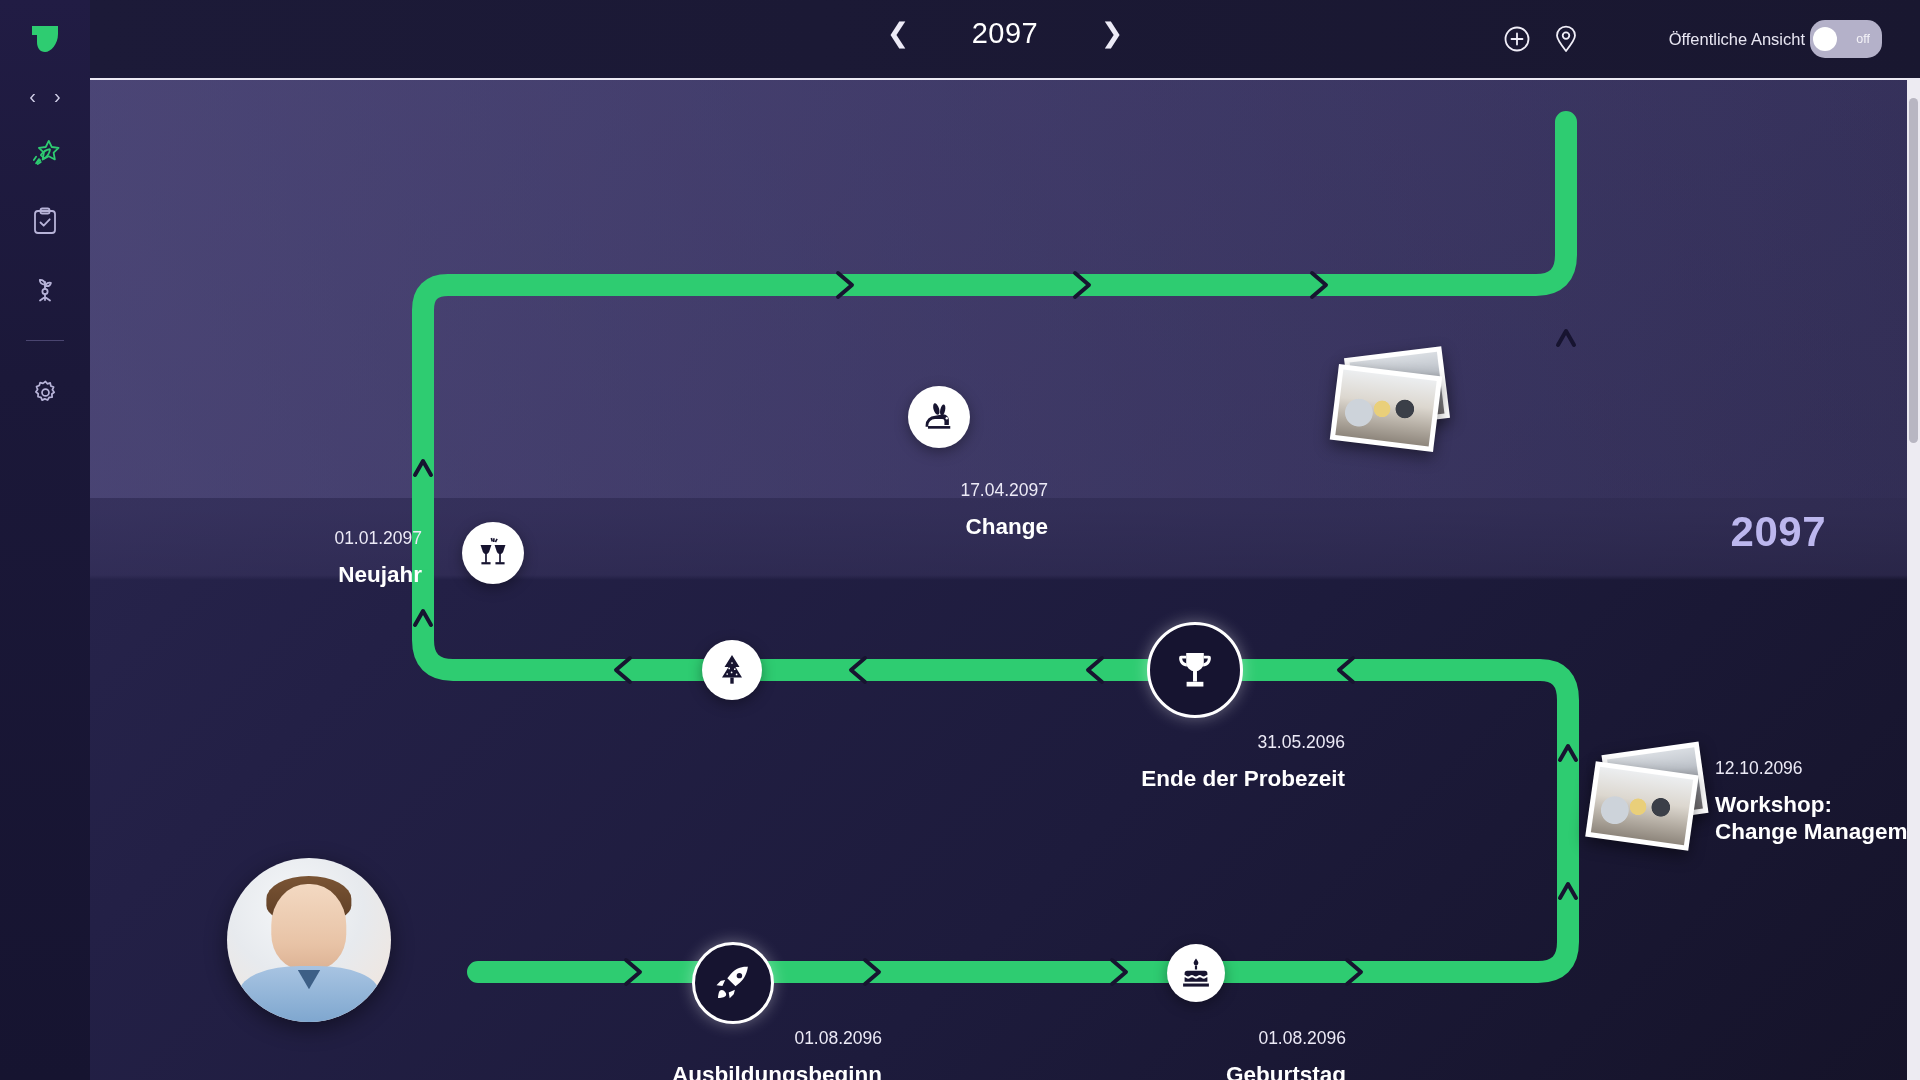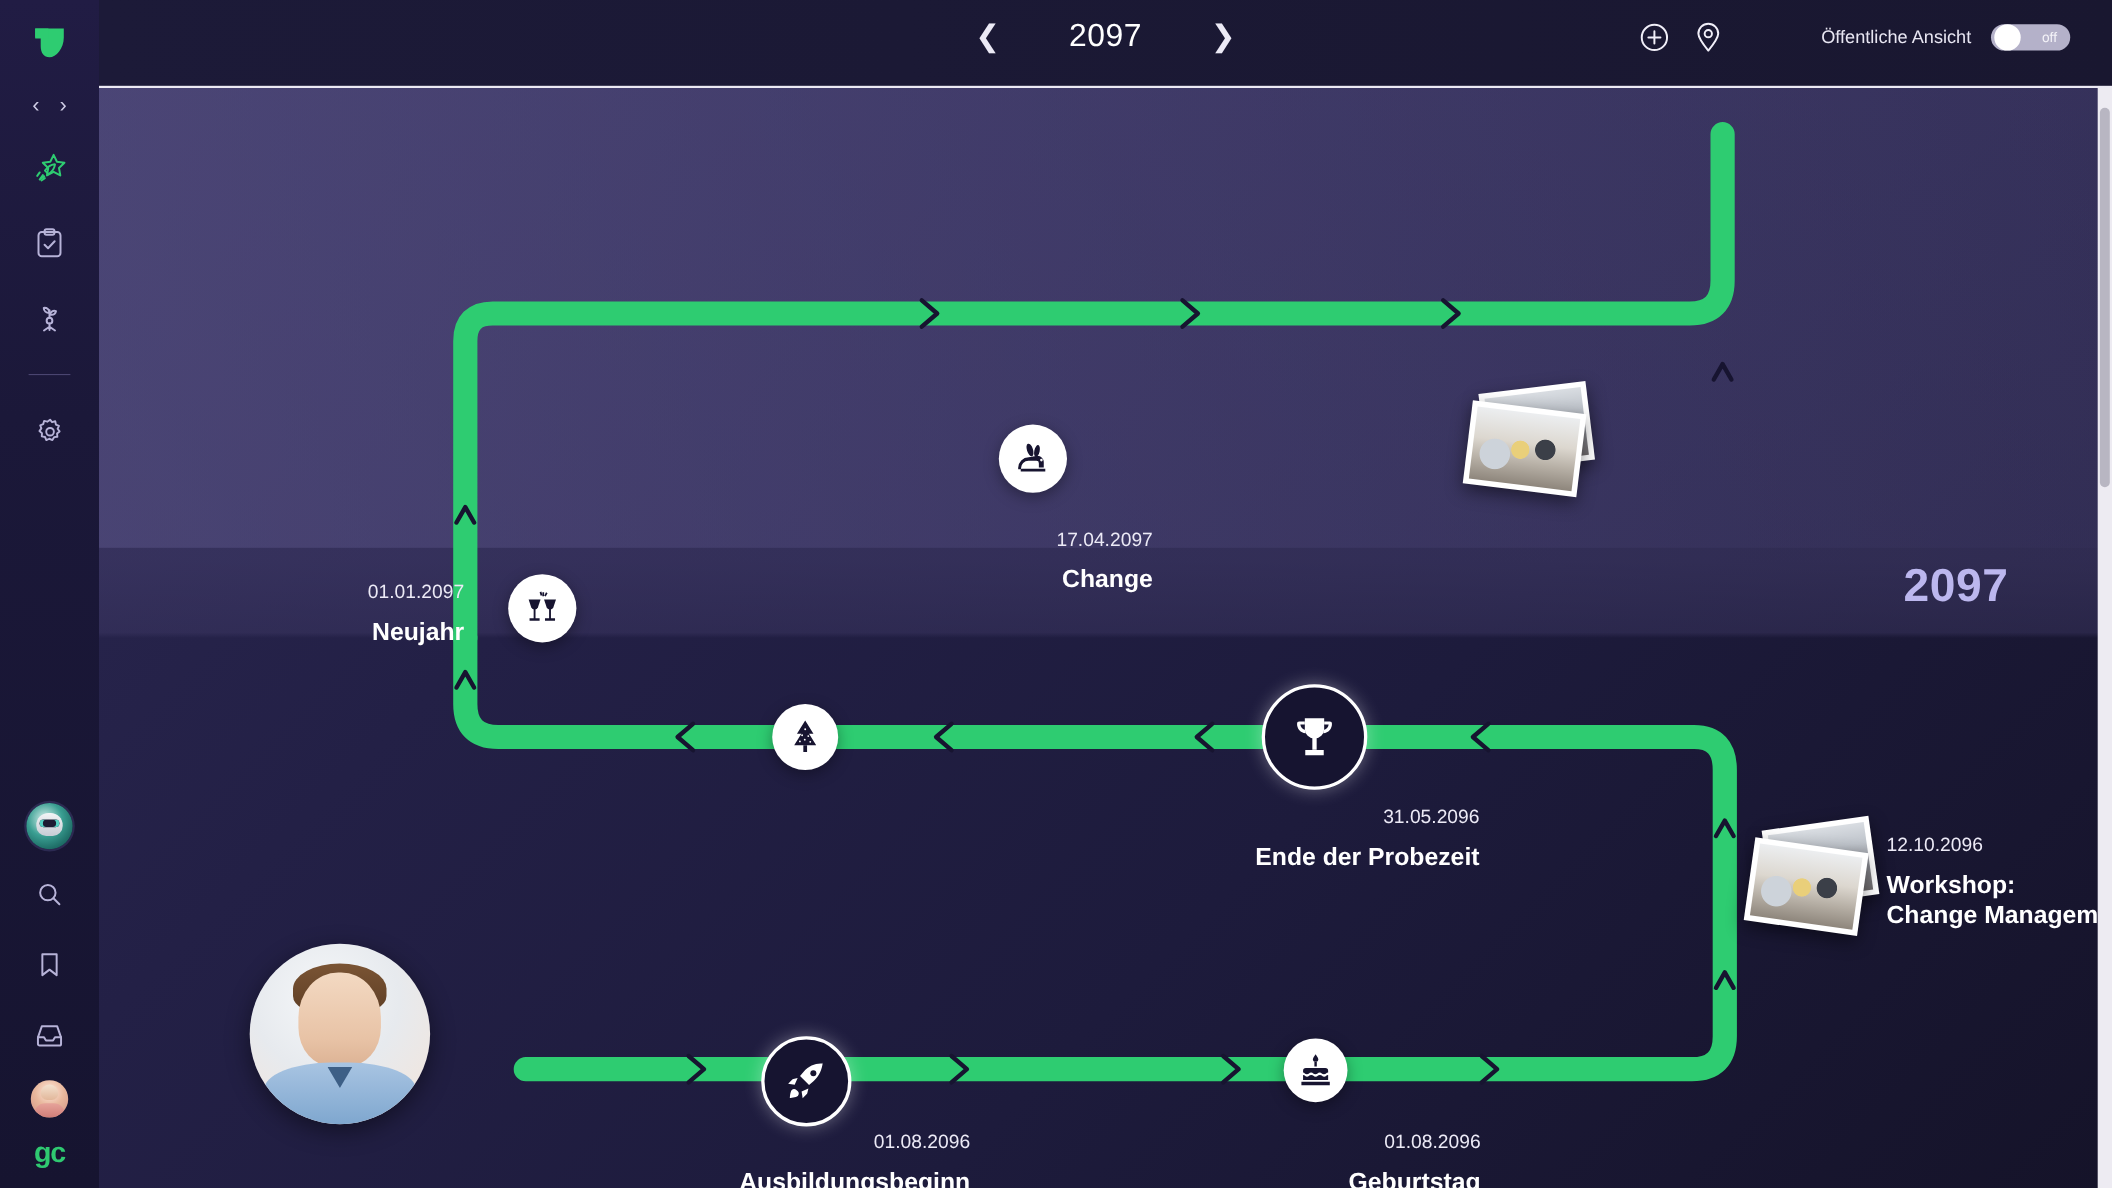--- a/index.html
+++ b/index.html
@@ -121,24 +121,24 @@
   .year-nav .year {
     color: #ffffff; font-size: 29px; letter-spacing: 0.5px;
     min-width: 110px; text-align: center;
   }
   .top-actions {
     position: absolute; right: 38px; top: 50%; margin-top: -19px;
     display: flex; align-items: center; gap: 22px;
   }
   .circ-btn { cursor: pointer; display: flex; align-items: center; }
 
-  .public-wrap { display: flex; align-items: center; gap: 18px; margin-left: 68px; }
+  .public-wrap { display: flex; align-items: center; gap: 5px; margin-left: 68px; }
   .public-label { color: #e8e6f2; font-size: 16.5px; }
   .toggle {
-    width: 72px; height: 24px; border-radius: 15px;
+    width: 72px; height: 38px; border-radius: 15px;
     background: #b4b1c9; position: relative; cursor: pointer;
     display: flex; align-items: center;
   }
   .toggle .knob {
     width: 24px; height: 24px; border-radius: 50%;
     background: #ffffff; position: absolute; left: 3px;
   }
   .toggle .tlabel {
     position: absolute; right: 12px; color: #f4f3f8; font-size: 12.5px;
   }
@@ -321,47 +321,20 @@
       <div class="sb-divider"></div>
 
       <div class="sb-ico">
         <svg width="27" height="27" viewBox="0 0 28 28" fill="none" stroke="#b7b3d8" stroke-width="1.8" stroke-linecap="round" stroke-linejoin="round">
           <circle cx="14" cy="14" r="3.6"></circle>
           <path d="M14 2.6 l1.9 2.4 3 -0.9 0.6 3.1 2.9 1.2 -1.3 2.8 1.9 2.5 -2.4 1.9 0.3 3.1 -3.1 0.4 -1.6 2.7 -2.9 -1.2 -2.8 1.3 -1.2 -2.9 -3.1 -0.6 0.2 -3.1 -2.4 -1.9 1.8 -2.6 -1.1 -2.9 2.9 -1.1 0.8 -3 3 0.7 z"></path>
         </svg>
       </div>
     </nav>
 
-    <div class="sb-bottom">
-      <div class="sb-avatar-bot"></div>
-
-      <div class="sb-ico">
-        <svg width="24" height="24" viewBox="0 0 24 24" fill="none" stroke="#b7b3d8" stroke-width="1.8" stroke-linecap="round">
-          <circle cx="10.5" cy="10.5" r="7"></circle>
-            <path d="M15.6 15.6 L21 21"></path>
-        </svg>
-      </div>
-
-      <div class="sb-ico">
-        <svg width="22" height="24" viewBox="0 0 22 24" fill="none" stroke="#b7b3d8" stroke-width="1.8" stroke-linecap="round" stroke-linejoin="round">
-          <path d="M4.5 2.5 h13 v19 l-6.5 -5 -6.5 5 z"></path>
-        </svg>
-      </div>
-
-      <div class="sb-ico">
-        <svg width="26" height="24" viewBox="0 0 26 24" fill="none" stroke="#b7b3d8" stroke-width="1.8" stroke-linecap="round" stroke-linejoin="round">
-          <path d="M2.5 14 h5.5 l1.8 3 h6.4 l1.8 -3 h5.5"></path>
-          <path d="M2.5 14 L6 4 h14 l3.5 10 v6 a1.5 1.5 0 0 1 -1.5 1.5 H4 a1.5 1.5 0 0 1 -1.5 -1.5 z"></path>
-        </svg>
-      </div>
-
-      <div class="sb-avatar-user"></div>
-
-      <div class="sb-brand">gc</div>
-    </div>
   </aside>
 
   <section class="main">
 
     <header class="topbar">
 
       <div class="year-nav">
         <span class="chev">❮</span>
         <span class="year">2097</span>
         <span class="chev">❯</span>

